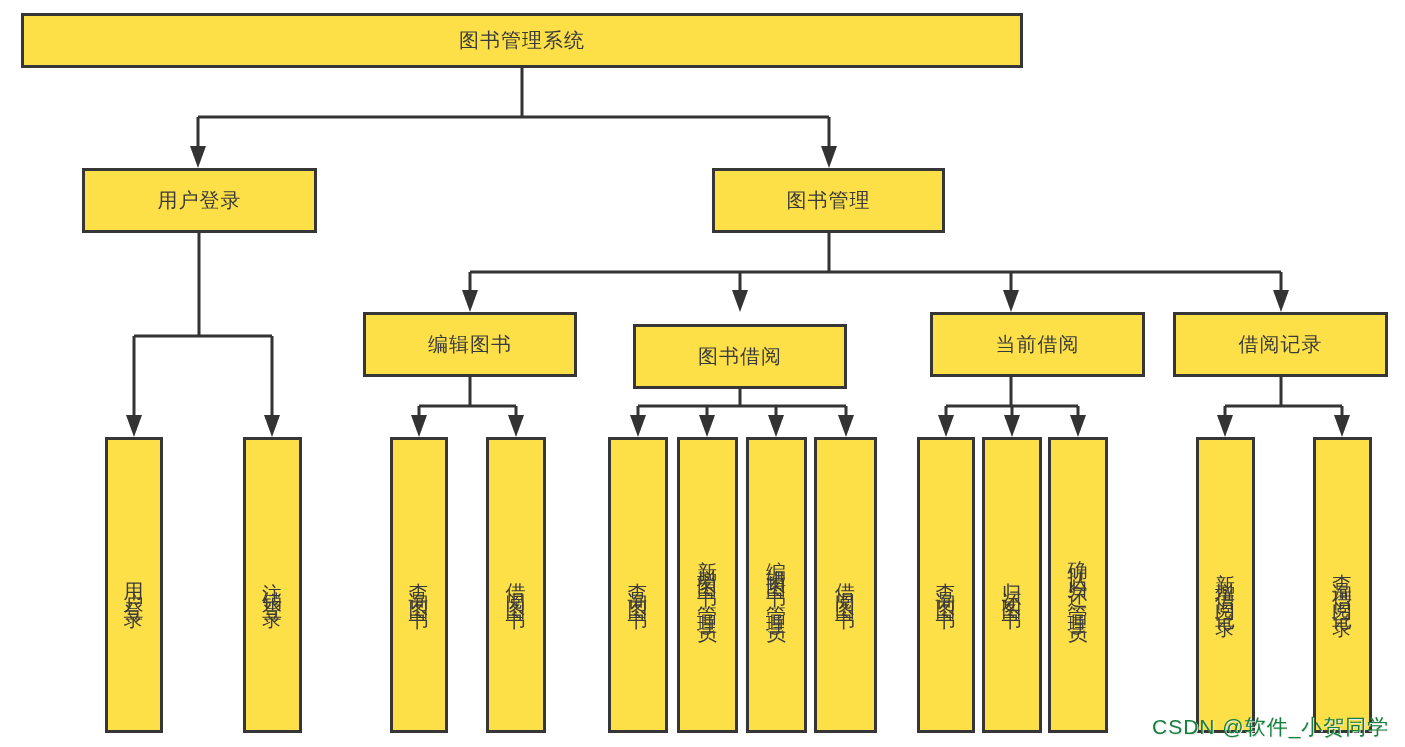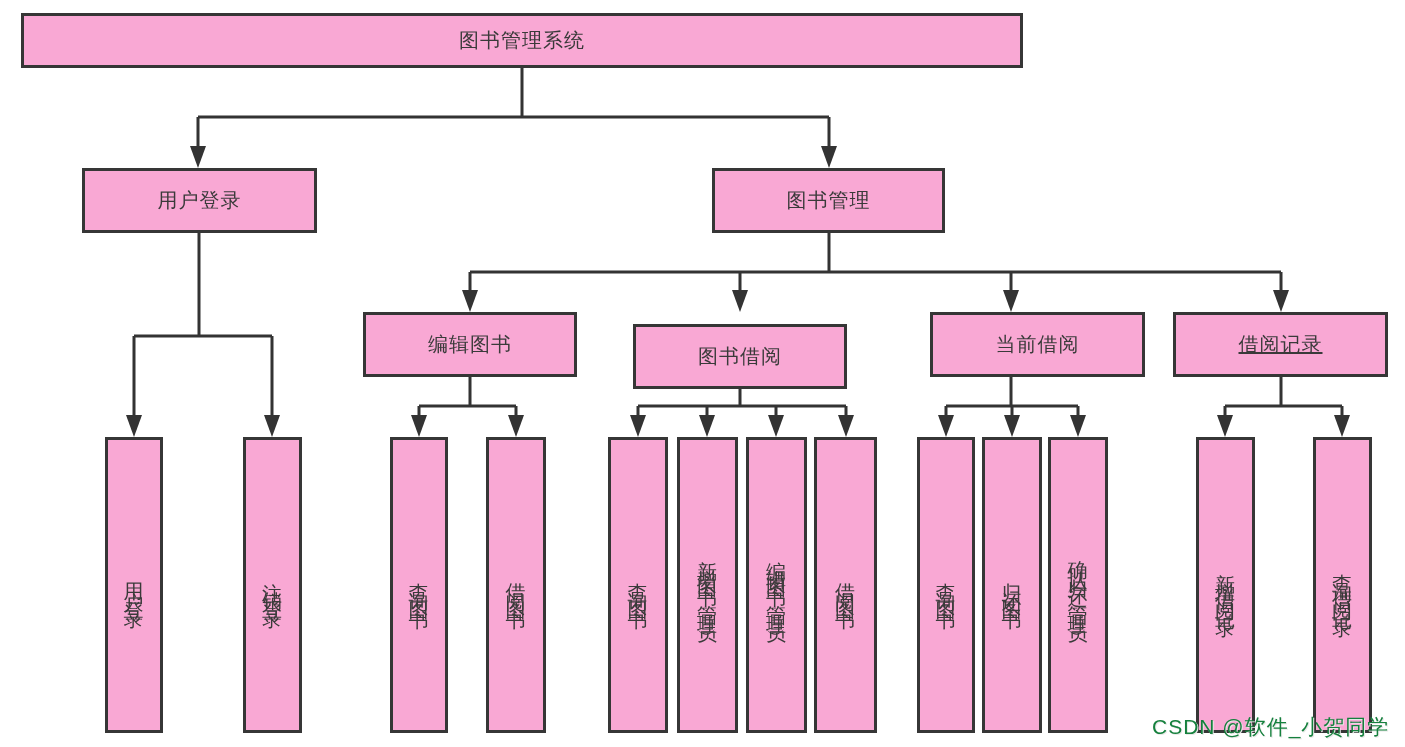--- a/index.html
+++ b/index.html
@@ -13,21 +13,21 @@
   }
   #connectors {
     position: absolute;
     left: 0; top: 0;
     width: 1405px; height: 747px;
     pointer-events: none;
   }
   .box {
     position: absolute;
     box-sizing: border-box;
-    background: #f9a8d4;
+    background: #fde047;
     border: 3px solid #363636;
     color: #3a3a3a;
     display: flex;
     align-items: center;
     justify-content: center;
     text-align: center;
     font-size: 20px;
     letter-spacing: 1px;
     z-index: 2;
   }
@@ -95,21 +95,21 @@
   </svg>
 
   <div class="box root">图书管理系统</div>
 
   <div class="box lvl2" style="left:82px; top:168px; width:235px;">用户登录</div>
   <div class="box lvl2" style="left:712px; top:168px; width:233px;">图书管理</div>
 
   <div class="box lvl3" style="left:363px; top:312px; width:214px;">编辑图书</div>
   <div class="box lvl3" style="left:633px; top:324px; width:214px;">图书借阅</div>
   <div class="box lvl3" style="left:930px; top:312px; width:215px;">当前借阅</div>
-  <div class="box lvl3" style="left:1173px; top:312px; width:215px;text-decoration:underline;">借阅记录</div>
+  <div class="box lvl3" style="left:1173px; top:312px; width:215px;">借阅记录</div>
 
   <div class="box leaf" style="left:105px; width:58px;">
     <span class="vtext">用户登录</span>
   </div>
   <div class="box leaf" style="left:243px; width:59px;">
     <span class="vtext">注销登录</span>
   </div>
 
   <div class="box leaf" style="left:390px; width:58px;">
     <span class="vtext">查询图书</span>

